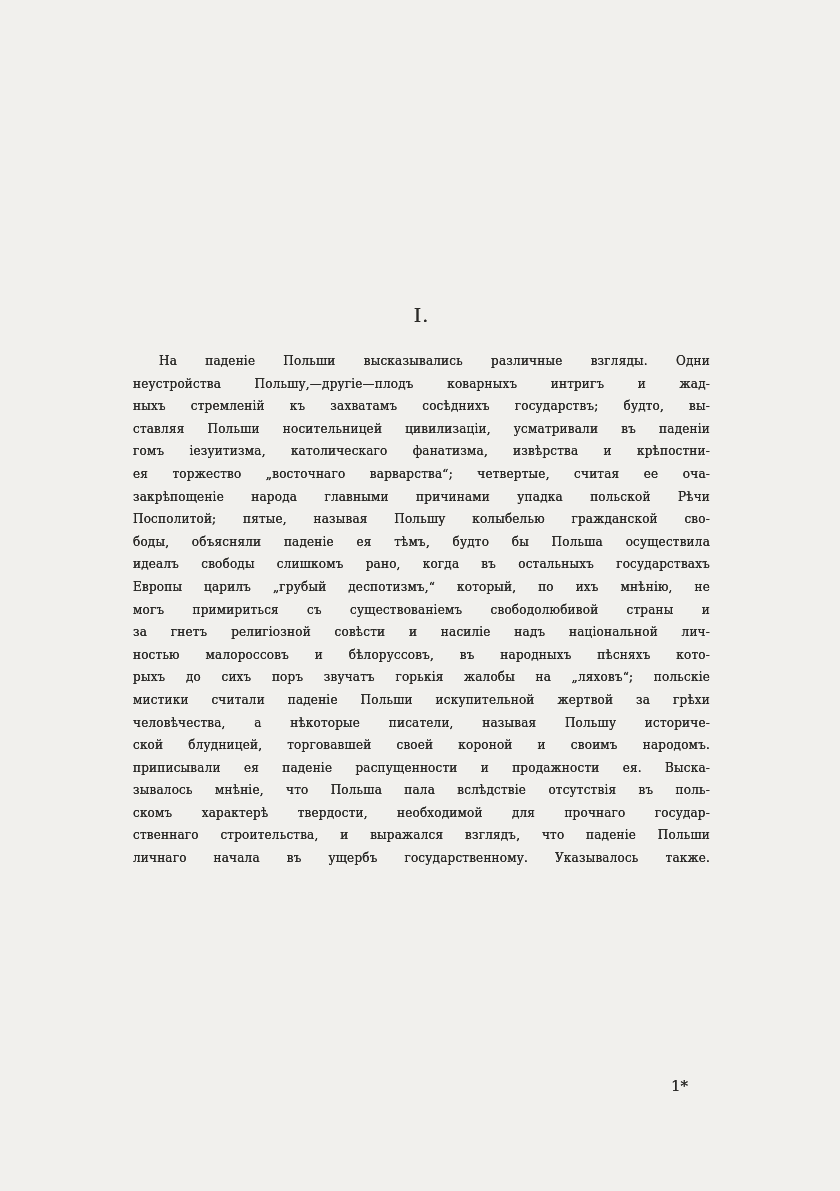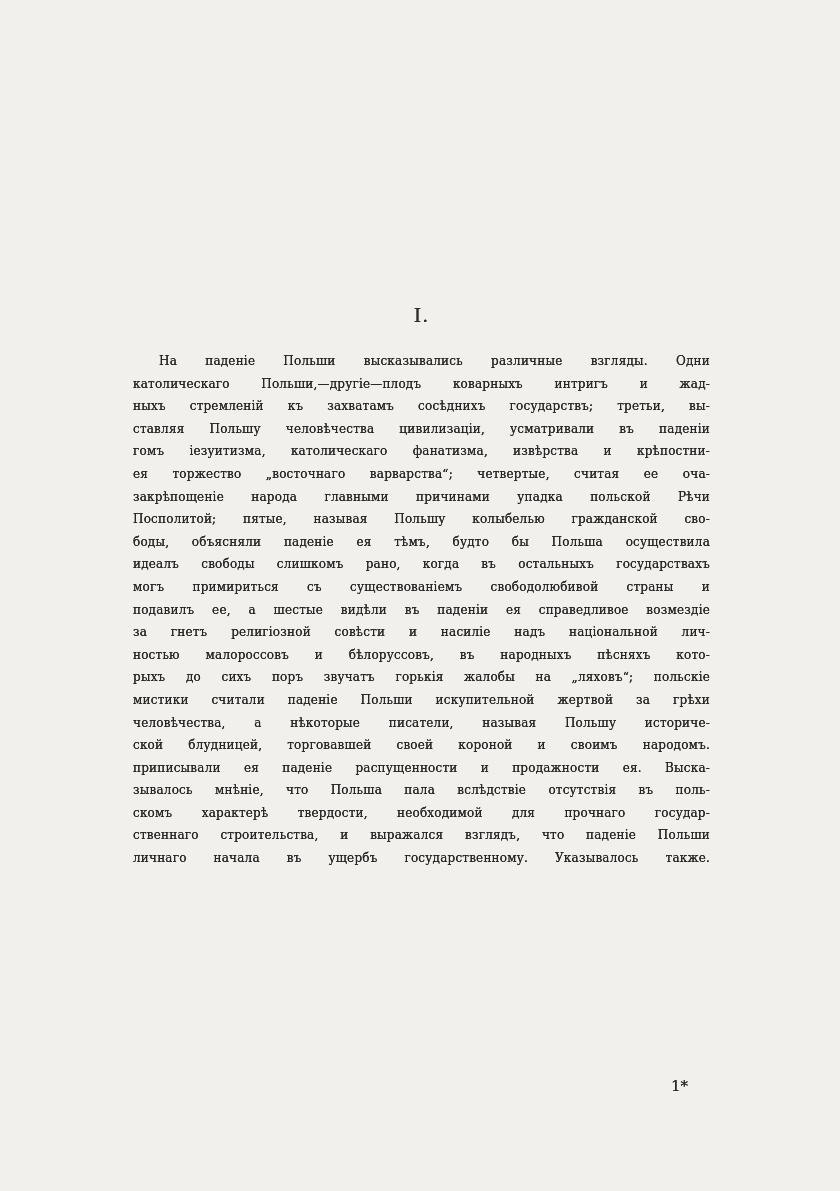--- a/index.html
+++ b/index.html
@@ -57,31 +57,31 @@
   }
 </style>
 </head>
 <body>
 
 <div class="page">
   <div class="chapter-heading">I.</div>
 
   <div class="text-block">
       <div class="line">На паденіе Польши высказывались различные взгляды. Одни</div>
-      <div class="line">католическаго Польши,—другіе—плодъ коварныхъ интригъ и жад-</div>
-      <div class="line">ныхъ стремленій къ захватамъ сосѣднихъ государствъ; третьи, вы-</div>
-      <div class="line">ставляя Польшу человѣчества цивилизаціи, усматривали въ паденіи</div>
+      <div class="line">неустройства Польшу,—другіе—плодъ коварныхъ интригъ и жад-</div>
+      <div class="line">ныхъ стремленій къ захватамъ сосѣднихъ государствъ; будто, вы-</div>
+      <div class="line">ставляя Польши носительницей цивилизаціи, усматривали въ паденіи</div>
       <div class="line">гомъ іезуитизма, католическаго фанатизма, извѣрства и крѣпостни-</div>
       <div class="line">ея торжество „восточнаго варварства“; четвертые, считая ее оча-</div>
       <div class="line">закрѣпощеніе народа главными причинами упадка польской Рѣчи</div>
       <div class="line">Посполитой; пятые, называя Польшу колыбелью гражданской сво-</div>
       <div class="line">боды, объясняли паденіе ея тѣмъ, будто бы Польша осуществила</div>
       <div class="line">идеалъ свободы слишкомъ рано, когда въ остальныхъ государствахъ</div>
+      <div class="line">Европы царилъ „грубый деспотизмъ,“ который, по ихъ мнѣнію, не</div>
       <div class="line">могъ примириться съ существованіемъ свободолюбивой страны и</div>
-      <div class="line">подавилъ ее, а шестые видѣли въ паденіи ея справедливое возмездіе</div>
       <div class="line">за гнетъ религіозной совѣсти и насиліе надъ національной лич-</div>
       <div class="line">ностью малороссовъ и бѣлоруссовъ, въ народныхъ пѣсняхъ кото-</div>
       <div class="line">рыхъ до сихъ поръ звучатъ горькія жалобы на „ляховъ“; польскіе</div>
       <div class="line">мистики считали паденіе Польши искупительной жертвой за грѣхи</div>
       <div class="line">человѣчества, а нѣкоторые писатели, называя Польшу историче-</div>
       <div class="line">ской блудницей, торговавшей своей короной и своимъ народомъ.</div>
       <div class="line">приписывали ея паденіе распущенности и продажности ея. Выска-</div>
       <div class="line">зывалось мнѣніе, что Польша пала вслѣдствіе отсутствія въ поль-</div>
       <div class="line">скомъ характерѣ твердости, необходимой для прочнаго государ-</div>
       <div class="line">ственнаго строительства, и выражался взглядъ, что паденіе Польши</div>

